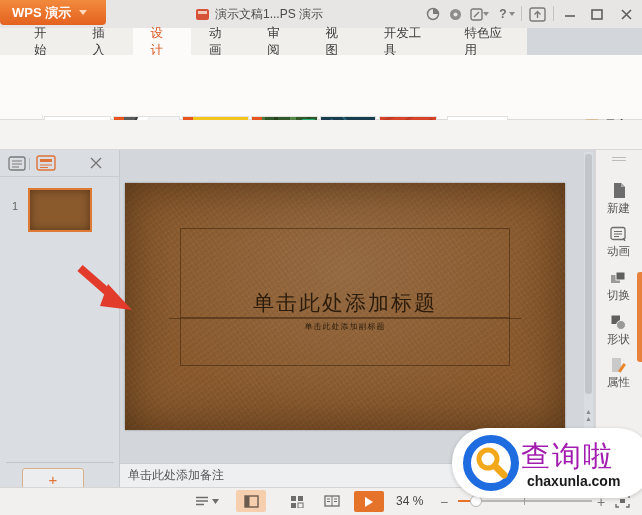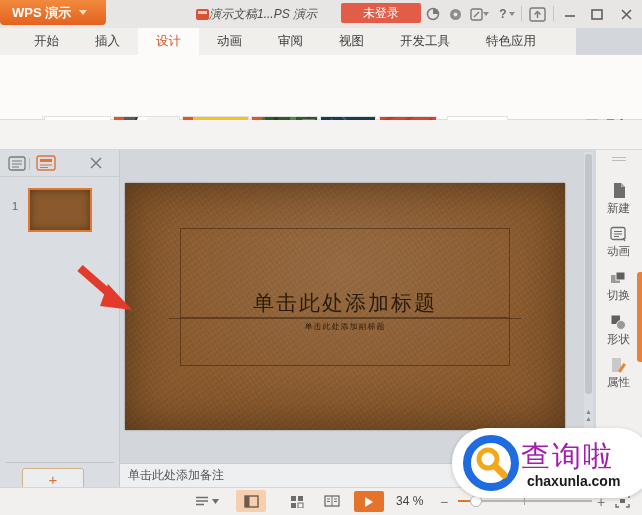--- a/index.html
+++ b/index.html
@@ -11,32 +11,32 @@
   }
   .abs{ position:absolute; }
 
   
   .titlebar{ left:0; top:0; width:642px; height:28px; background:#e7e6e4; }
   .wps-btn{ left:0; top:0; width:106px; height:25px; border-radius:0 0 4px 4px;
     background:linear-gradient(#f28a3d,#e4621f); color:#fff; font-weight:bold;
     font-size:13px; display:flex; align-items:center; padding-left:12px; gap:8px;}
   .wps-btn .caret{ width:0; height:0; border-left:4px solid transparent;
     border-right:4px solid transparent; border-top:5px solid #ffd9bd; }
-  .doc-switcher{ left:196px; top:4px; height:20px; display:flex; align-items:center; color:#4a4a4a;font-style:italic; }
+  .doc-switcher{ left:196px; top:4px; height:20px; display:flex; align-items:center; gap:6px; color:#4a4a4a; }
   .doc-switcher .docicon{ width:13px; height:11px; background:#d6533a; border-radius:2px; position:relative;}
   .doc-switcher .docicon::after{ content:""; position:absolute; left:2px; top:2px; right:2px; height:3px; background:#f3c9b8;}
   .login-btn{ left:341px; top:3px; width:80px; height:20px; background:#e25c47; color:#fff;
     display:flex; align-items:center; justify-content:center; border-radius:2px; }
   .tb-ic{ top:6px; width:16px; height:16px; display:flex; align-items:center; justify-content:center; color:#6d6d6d;}
   .tb-div{ top:6px; width:1px; height:15px; background:#c6c5c3; }
   .helpwrap{ display:flex; align-items:center; gap:2px; color:#6d6d6d; font-weight:bold;}
   .mini-caret{ width:0;height:0;border-left:3px solid transparent;border-right:3px solid transparent;border-top:4px solid #8a8a8a;}
 
   
-  .tabsrow{ left:0; top:28px; width:576px; height:27px; background:#f0efec; display:flex; align-items:stretch; padding-left:16px;}
+  .tabsrow{ left:0; top:28px; width:527px; height:27px; background:#f0efec; display:flex; align-items:stretch; padding-left:16px;}
   .rtab{ padding:0 18px; display:flex; align-items:center; font-size:12.5px; color:#3c3c3c; }
   .rtab.active{ background:#fcfbfa; color:#d7571f; }
 
   
   .ribbon{ left:0; top:55px; width:642px; height:65px; background:#fcfbfa; border-bottom:1px solid #dcdbd9; }
   .magic{ left:4px; top:58px; width:34px; height:58px; display:flex; flex-direction:column; align-items:center; justify-content:center; gap:3px; color:#4a4a4a;}
   .ribbon-divider{ left:42px; top:60px; width:1px; height:52px; background:#e7e6e4; }
   .thumb{ top:61px; height:38px; overflow:hidden; border:1px solid #e2e1df; background:#fff; }
   .docer-badge{ position:absolute; left:0; top:0; width:10px; height:10px; background:#e8541e; border-radius:0 0 3px 0; }
   .docer-badge::after{ content:""; position:absolute; left:3px; top:3px; width:4px; height:4px; border-radius:50%; background:#fff;}
@@ -129,23 +129,20 @@
 
   <header class="abs titlebar">
     <div class="abs wps-btn">
       <span>WPS 演示</span>
       <span class="caret"></span>
     </div>
     <div class="abs doc-switcher">
       <span class="docicon"></span>
       <span>演示文稿1...PS 演示</span>
     </div>
-    <div class="abs login-btn">
-      <span>未登录</span>
-    </div>
 
     <div class="abs tb-ic" style="left:425px">
       <svg width="14" height="14">
           <circle cx="7" cy="7" r="5.5" fill="none" stroke="#7a7a7a" stroke-width="1.5"></circle>
           <path d="M7 7 L7 1.5 A5.5 5.5 0 0 1 12.5 7 Z" fill="#7a7a7a"></path>
         </svg>
     </div>
     <div class="abs tb-ic" style="left:447px">
       <svg width="13" height="13">
           <circle cx="6.5" cy="6.5" r="5.5" fill="#8d8d8d"></circle>

